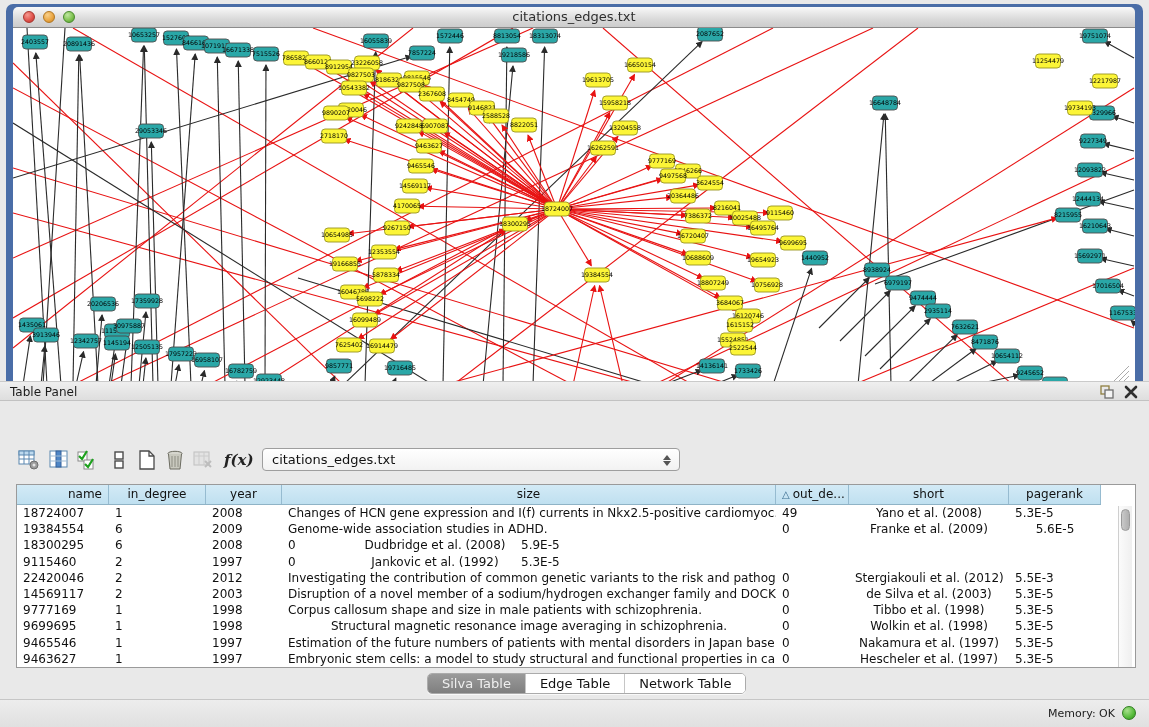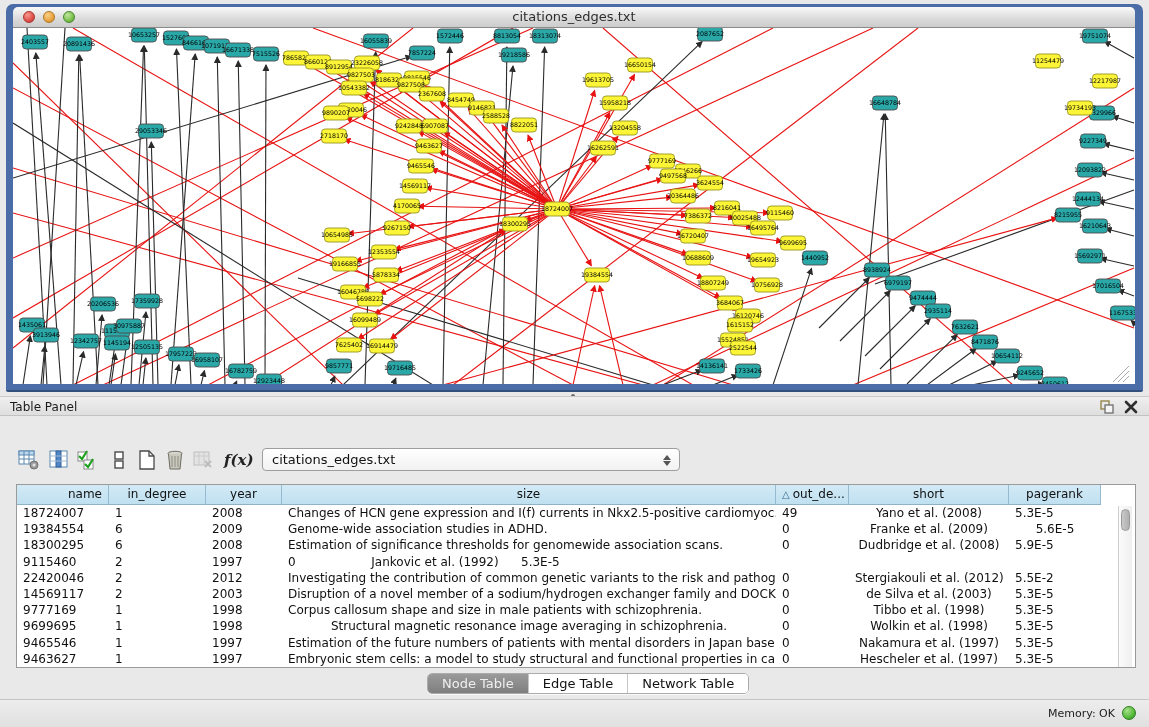--- a/index.html
+++ b/index.html
@@ -20,21 +20,21 @@
   .tl-min   { background:radial-gradient(circle at 35% 30%, #F8D08A, #E9A440 60%, #C07F28); border:1px solid #B27722; }
   .tl-zoom  { background:radial-gradient(circle at 35% 30%, #BFE6A0, #7CC04C 60%, #4E9430); border:1px solid #488A2C; }
   .net-canvas { position:relative; height:356px; background:#FFFFFF; overflow:hidden; }
   .net-canvas svg { position:absolute; left:0; top:0; }
 
   
   .splitter-dot { position:absolute; left:571px; top:394px; width:4px; height:4px;
     border-radius:50%; background:#6E6E6E; }
 
   
-  .panel-header { position:absolute; left:0; top:396px; width:1149px; height:20px;
+  .panel-header { position:absolute; left:0; top:381px; width:1149px; height:20px;
     background:linear-gradient(#EFEFEF,#DEDEDE); border-top:1px solid #CACACA; border-bottom:1px solid #C2C2C2; }
   .panel-title { position:absolute; left:10px; top:3px; font-size:12px; color:#1B1B1B; }
   .panel-btn { position:absolute; top:2px; width:16px; height:16px; cursor:default; }
   .float-btn { right:34px; }
   .close-btn { right:10px; }
 
   
   .tb-icon { position:absolute; top:449px; width:22px; height:22px; }
   .combo { position:absolute; left:262px; top:448px; width:418px; height:23px;
     background:linear-gradient(#FFFFFF,#F2F2F2); border:1px solid #9E9E9E; border-radius:4px;
@@ -571,41 +571,40 @@
         <div class="td" style="width: 76px; text-align: left;">2009</div>
         <div class="td" style="width: 494px; text-align: left;">Genome-wide association studies in ADHD.</div>
         <div class="td" style="width: 73px; text-align: left;">0</div>
         <div class="td" style="width: 160px; text-align: center;">Franke et al. (2009)</div>
         <div class="td" style="width: 92px; text-align: center;">5.6E-5</div>
       </div>
       <div class="trow">
         <div class="td" style="width: 92px; text-align: left;">18300295</div>
         <div class="td" style="width: 97px; text-align: left;">6</div>
         <div class="td" style="width: 76px; text-align: left;">2008</div>
-        <div class="td" style="width: 494px; text-align: left;">Estimation of significance thresholds for genomewide association scans.</div>
         <div class="td" style="width: 73px; text-align: left;">0</div>
         <div class="td" style="width: 160px; text-align: center;">Dudbridge et al. (2008)</div>
         <div class="td" style="width: 92px; text-align: left;">5.9E-5</div>
       </div>
       <div class="trow">
         <div class="td" style="width: 92px; text-align: left;">9115460</div>
         <div class="td" style="width: 97px; text-align: left;">2</div>
         <div class="td" style="width: 76px; text-align: left;">1997</div>
         <div class="td" style="width: 73px; text-align: left;">0</div>
         <div class="td" style="width: 160px; text-align: center;">Jankovic et al. (1992)</div>
         <div class="td" style="width: 92px; text-align: left;">5.3E-5</div>
       </div>
       <div class="trow">
         <div class="td" style="width: 92px; text-align: left;">22420046</div>
         <div class="td" style="width: 97px; text-align: left;">2</div>
         <div class="td" style="width: 76px; text-align: left;">2012</div>
         <div class="td" style="width: 494px; text-align: left;">Investigating the contribution of common genetic variants to the risk and pathogen...</div>
         <div class="td" style="width: 73px; text-align: left;">0</div>
         <div class="td" style="width: 160px; text-align: center;">Stergiakouli et al. (2012)</div>
-        <div class="td" style="width: 92px; text-align: left;">5.5E-2</div>
+        <div class="td" style="width: 92px; text-align: left;">5.5E-3</div>
       </div>
       <div class="trow">
         <div class="td" style="width: 92px; text-align: left;">14569117</div>
         <div class="td" style="width: 97px; text-align: left;">2</div>
         <div class="td" style="width: 76px; text-align: left;">2003</div>
         <div class="td" style="width: 494px; text-align: left;">Disruption of a novel member of a sodium/hydrogen exchanger family and DOCK...</div>
         <div class="td" style="width: 73px; text-align: left;">0</div>
         <div class="td" style="width: 160px; text-align: center;">de Silva et al. (2003)</div>
         <div class="td" style="width: 92px; text-align: left;">5.3E-5</div>
       </div>
@@ -645,21 +644,21 @@
         <div class="td" style="width: 160px; text-align: center;">Hescheler et al. (1997)</div>
         <div class="td" style="width: 92px; text-align: left;">5.3E-5</div>
       </div>
     </div>
   <div class="vscroll">
     <div class="vthumb"></div>
   </div>
 </div>
 
 <div class="tabs" id="tabs">
-    <span class="seg sel">Node Table</span>
+    <span class="seg sel">Silva Table</span>
     <span class="seg">Edge Table</span>
     <span class="seg">Network Table</span>
   </div>
 
 <div class="statusbar">
   <span class="mem-label">Memory: OK</span>
   <span class="mem-dot"></span>
 </div>
 
 </body></html>

